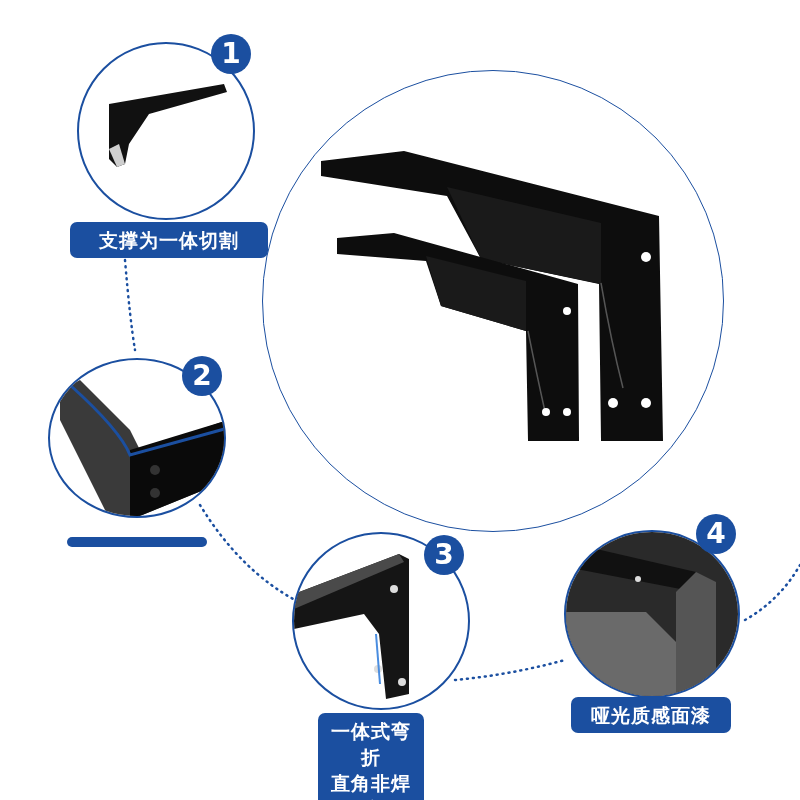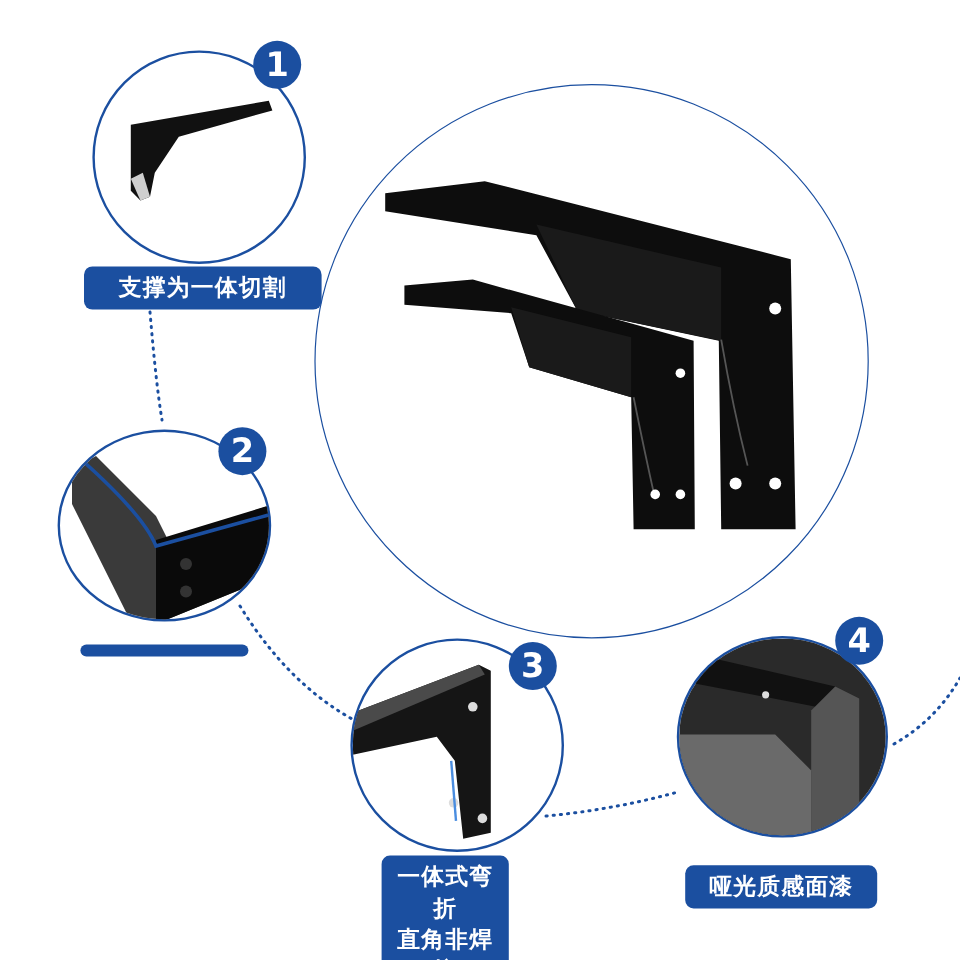--- a/index.html
+++ b/index.html
@@ -92,15 +92,15 @@
     <rect x="0" y="0" width="176" height="168" fill="#2a2a2a"></rect>
     <polygon points="0,10 130,40 130,60 0,35" fill="#111"></polygon>
     <polygon points="130,40 150,50 150,168 110,168 110,60" fill="#555"></polygon>
     <polygon points="0,80 80,80 110,110 110,168 0,168" fill="#6a6a6a"></polygon>
     <circle cx="72" cy="47" r="3" fill="#ddd"></circle>
   </svg>
 </div>
 <div class="badge" style="left:696px; top:514px;">
   <span>4</span>
 </div>
-<div class="label" style="left:571px; top:697px; width:160px;margin-top:24px;">
+<div class="label" style="left:571px; top:697px; width:160px;">
   <div>哑光质感面漆</div>
 </div>
 
 </body></html>

